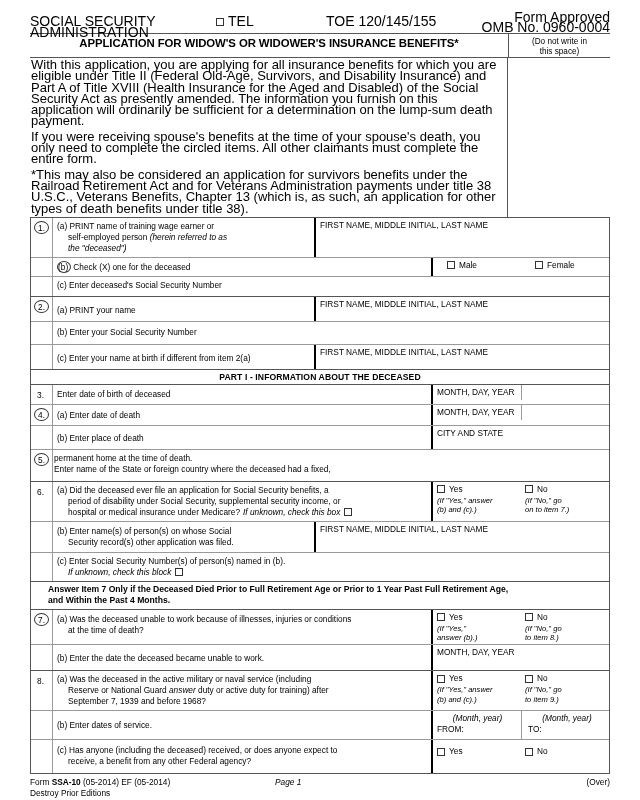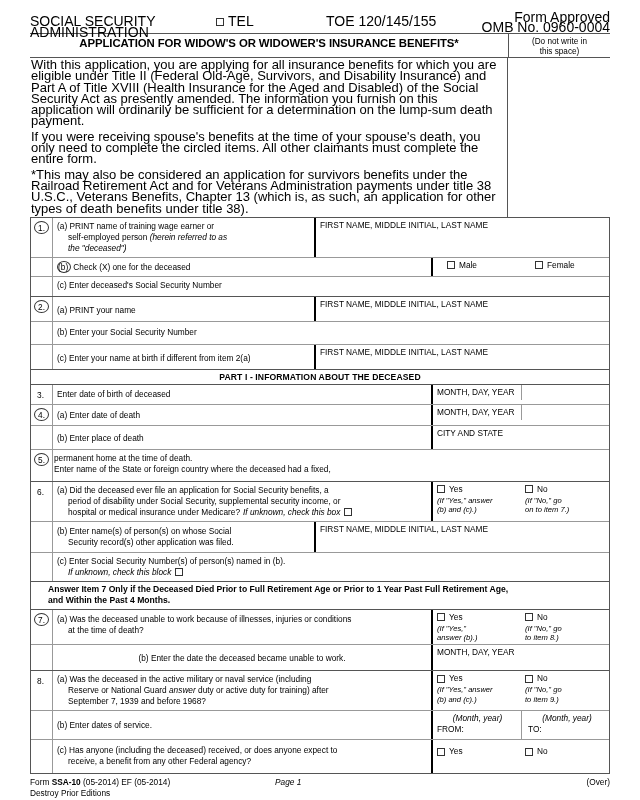--- a/index.html
+++ b/index.html
@@ -449,21 +449,21 @@
             </span>
             <div class="hint">(If "No," go</div>
             <div class="hint">to item 8.)</div>
           </div>
         </div>
       </div>
     </div>
 
     <div class="trow">
       <div class="numcell"></div>
-      <div class="qcell" style="padding-top:8px;padding-bottom:6px;text-align:center;">
+      <div class="qcell" style="padding-top:8px;padding-bottom:6px;">
         <span>(b) Enter the date the deceased became unable to work.</span>
       </div>
       <div class="acell w-ans">
         <span>MONTH, DAY, YEAR</span>
       </div>
     </div>
 
     <div class="trow thick">
       <div class="numcell" style="padding-top:4px;">
         <span class="plainnum">8.</span>

